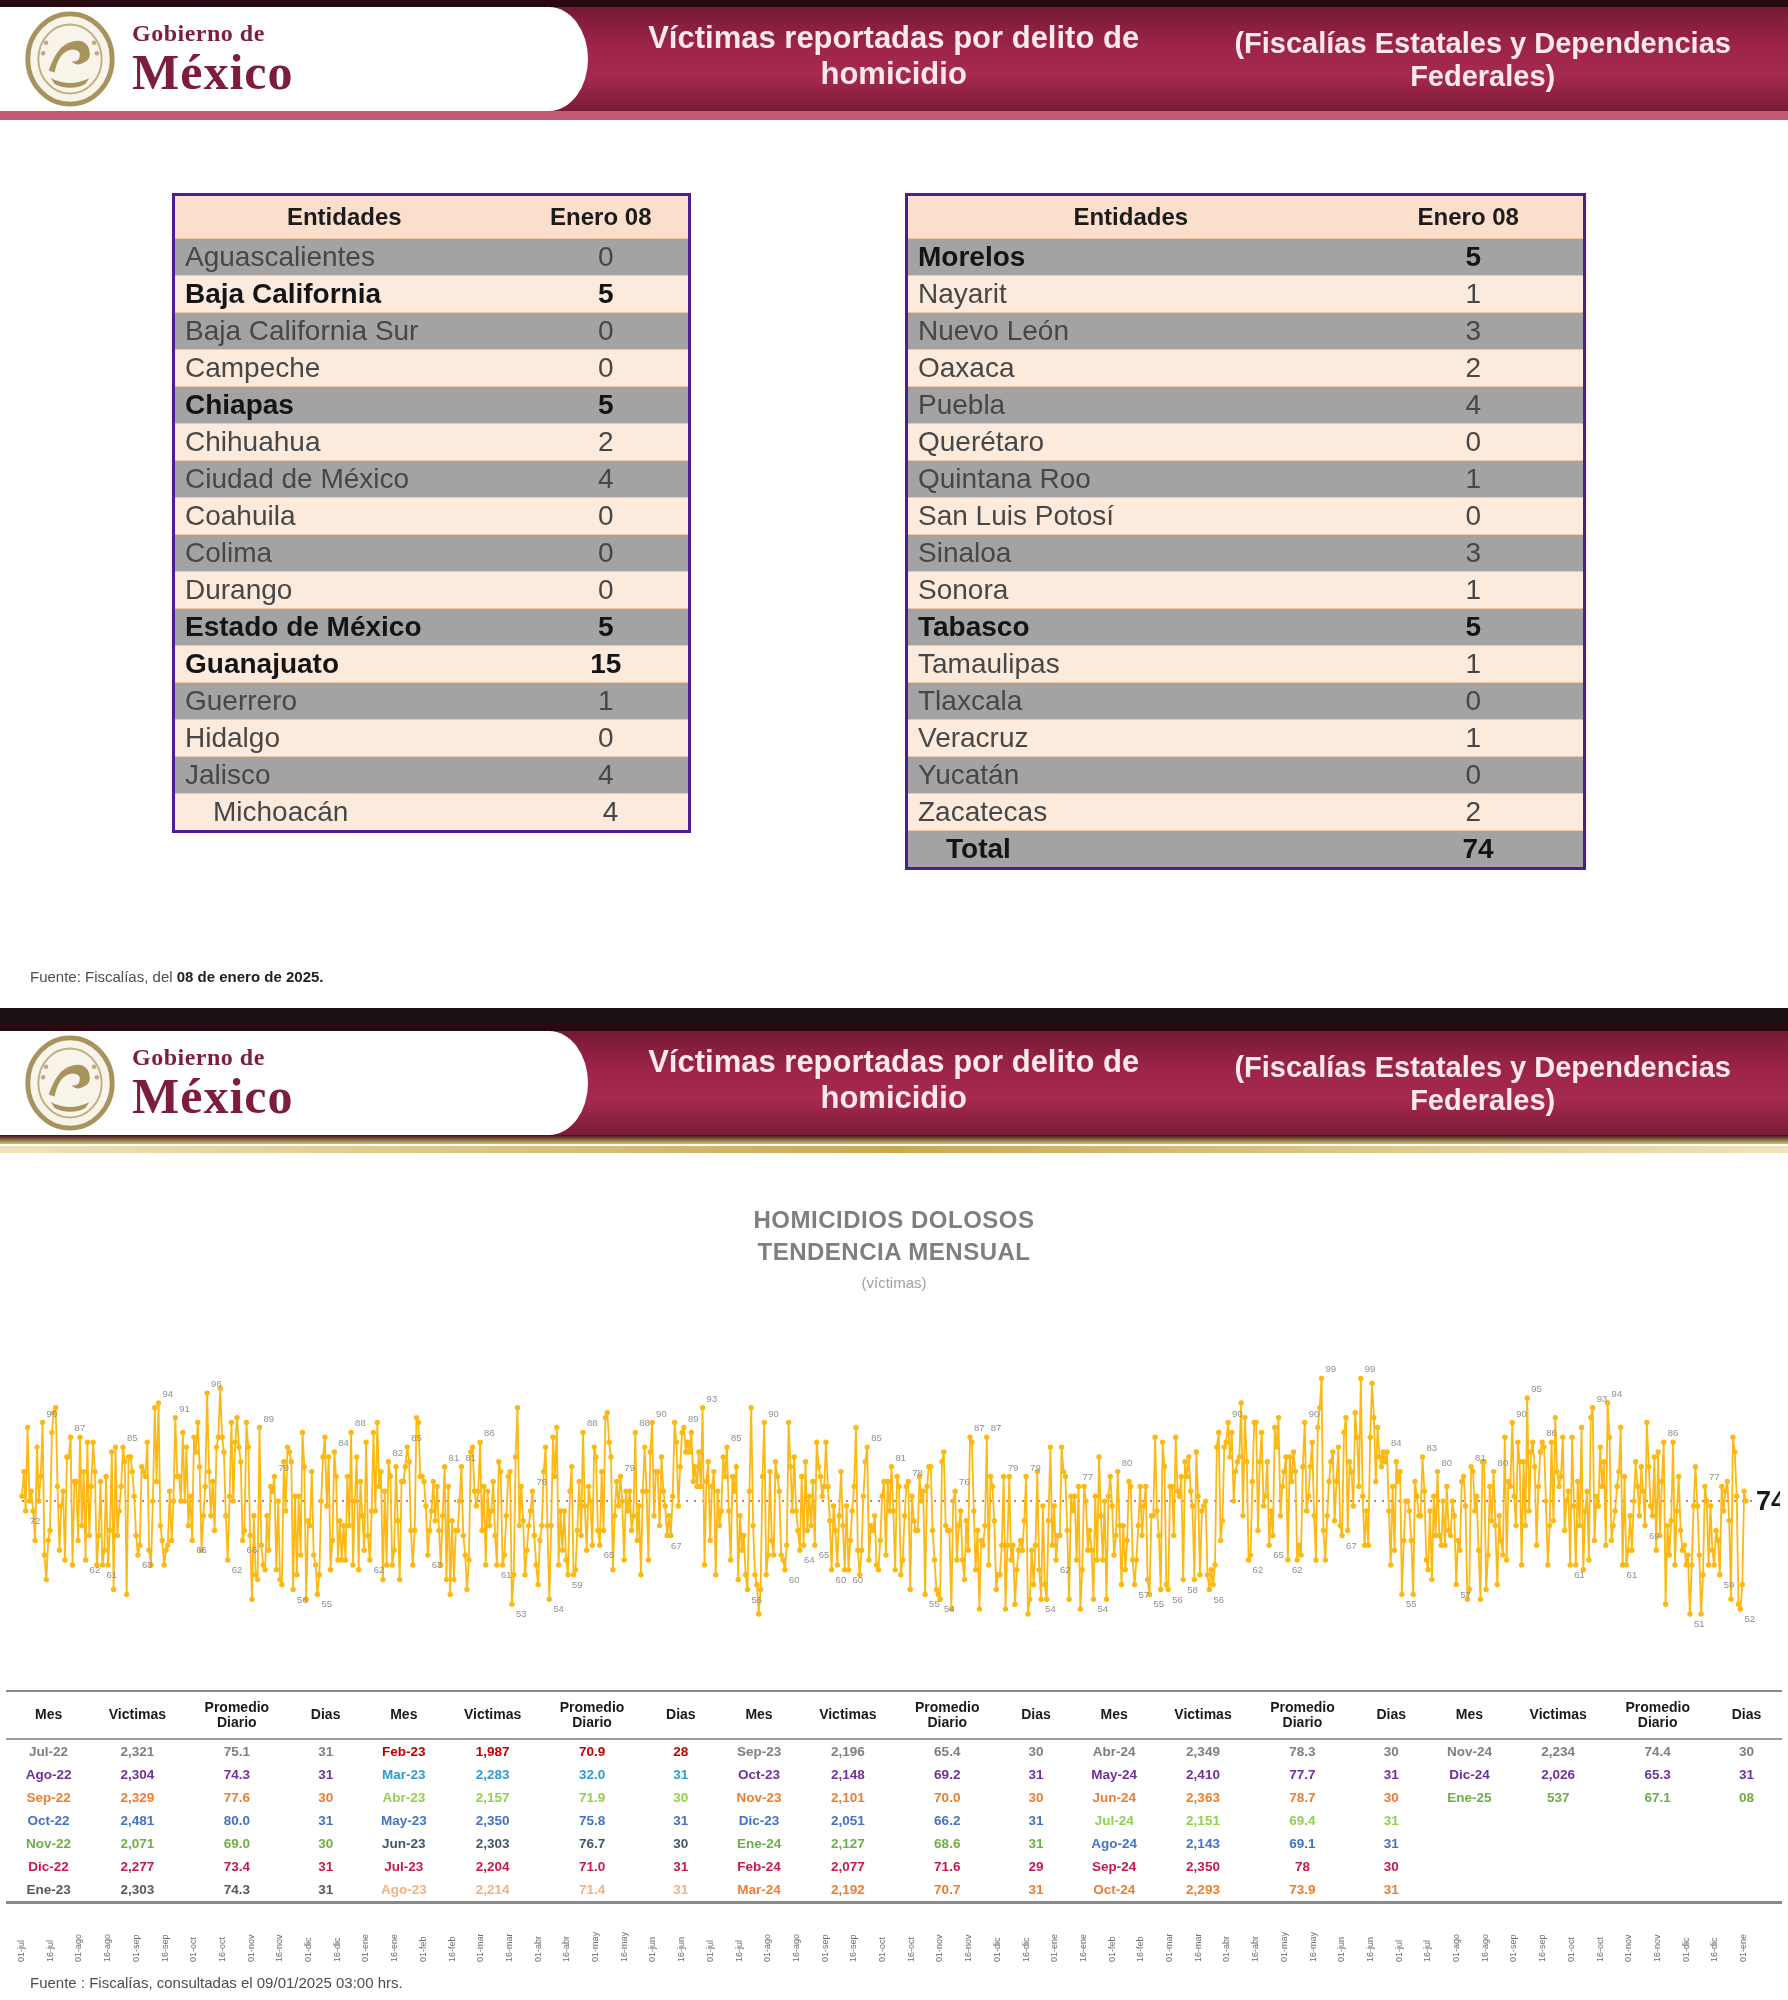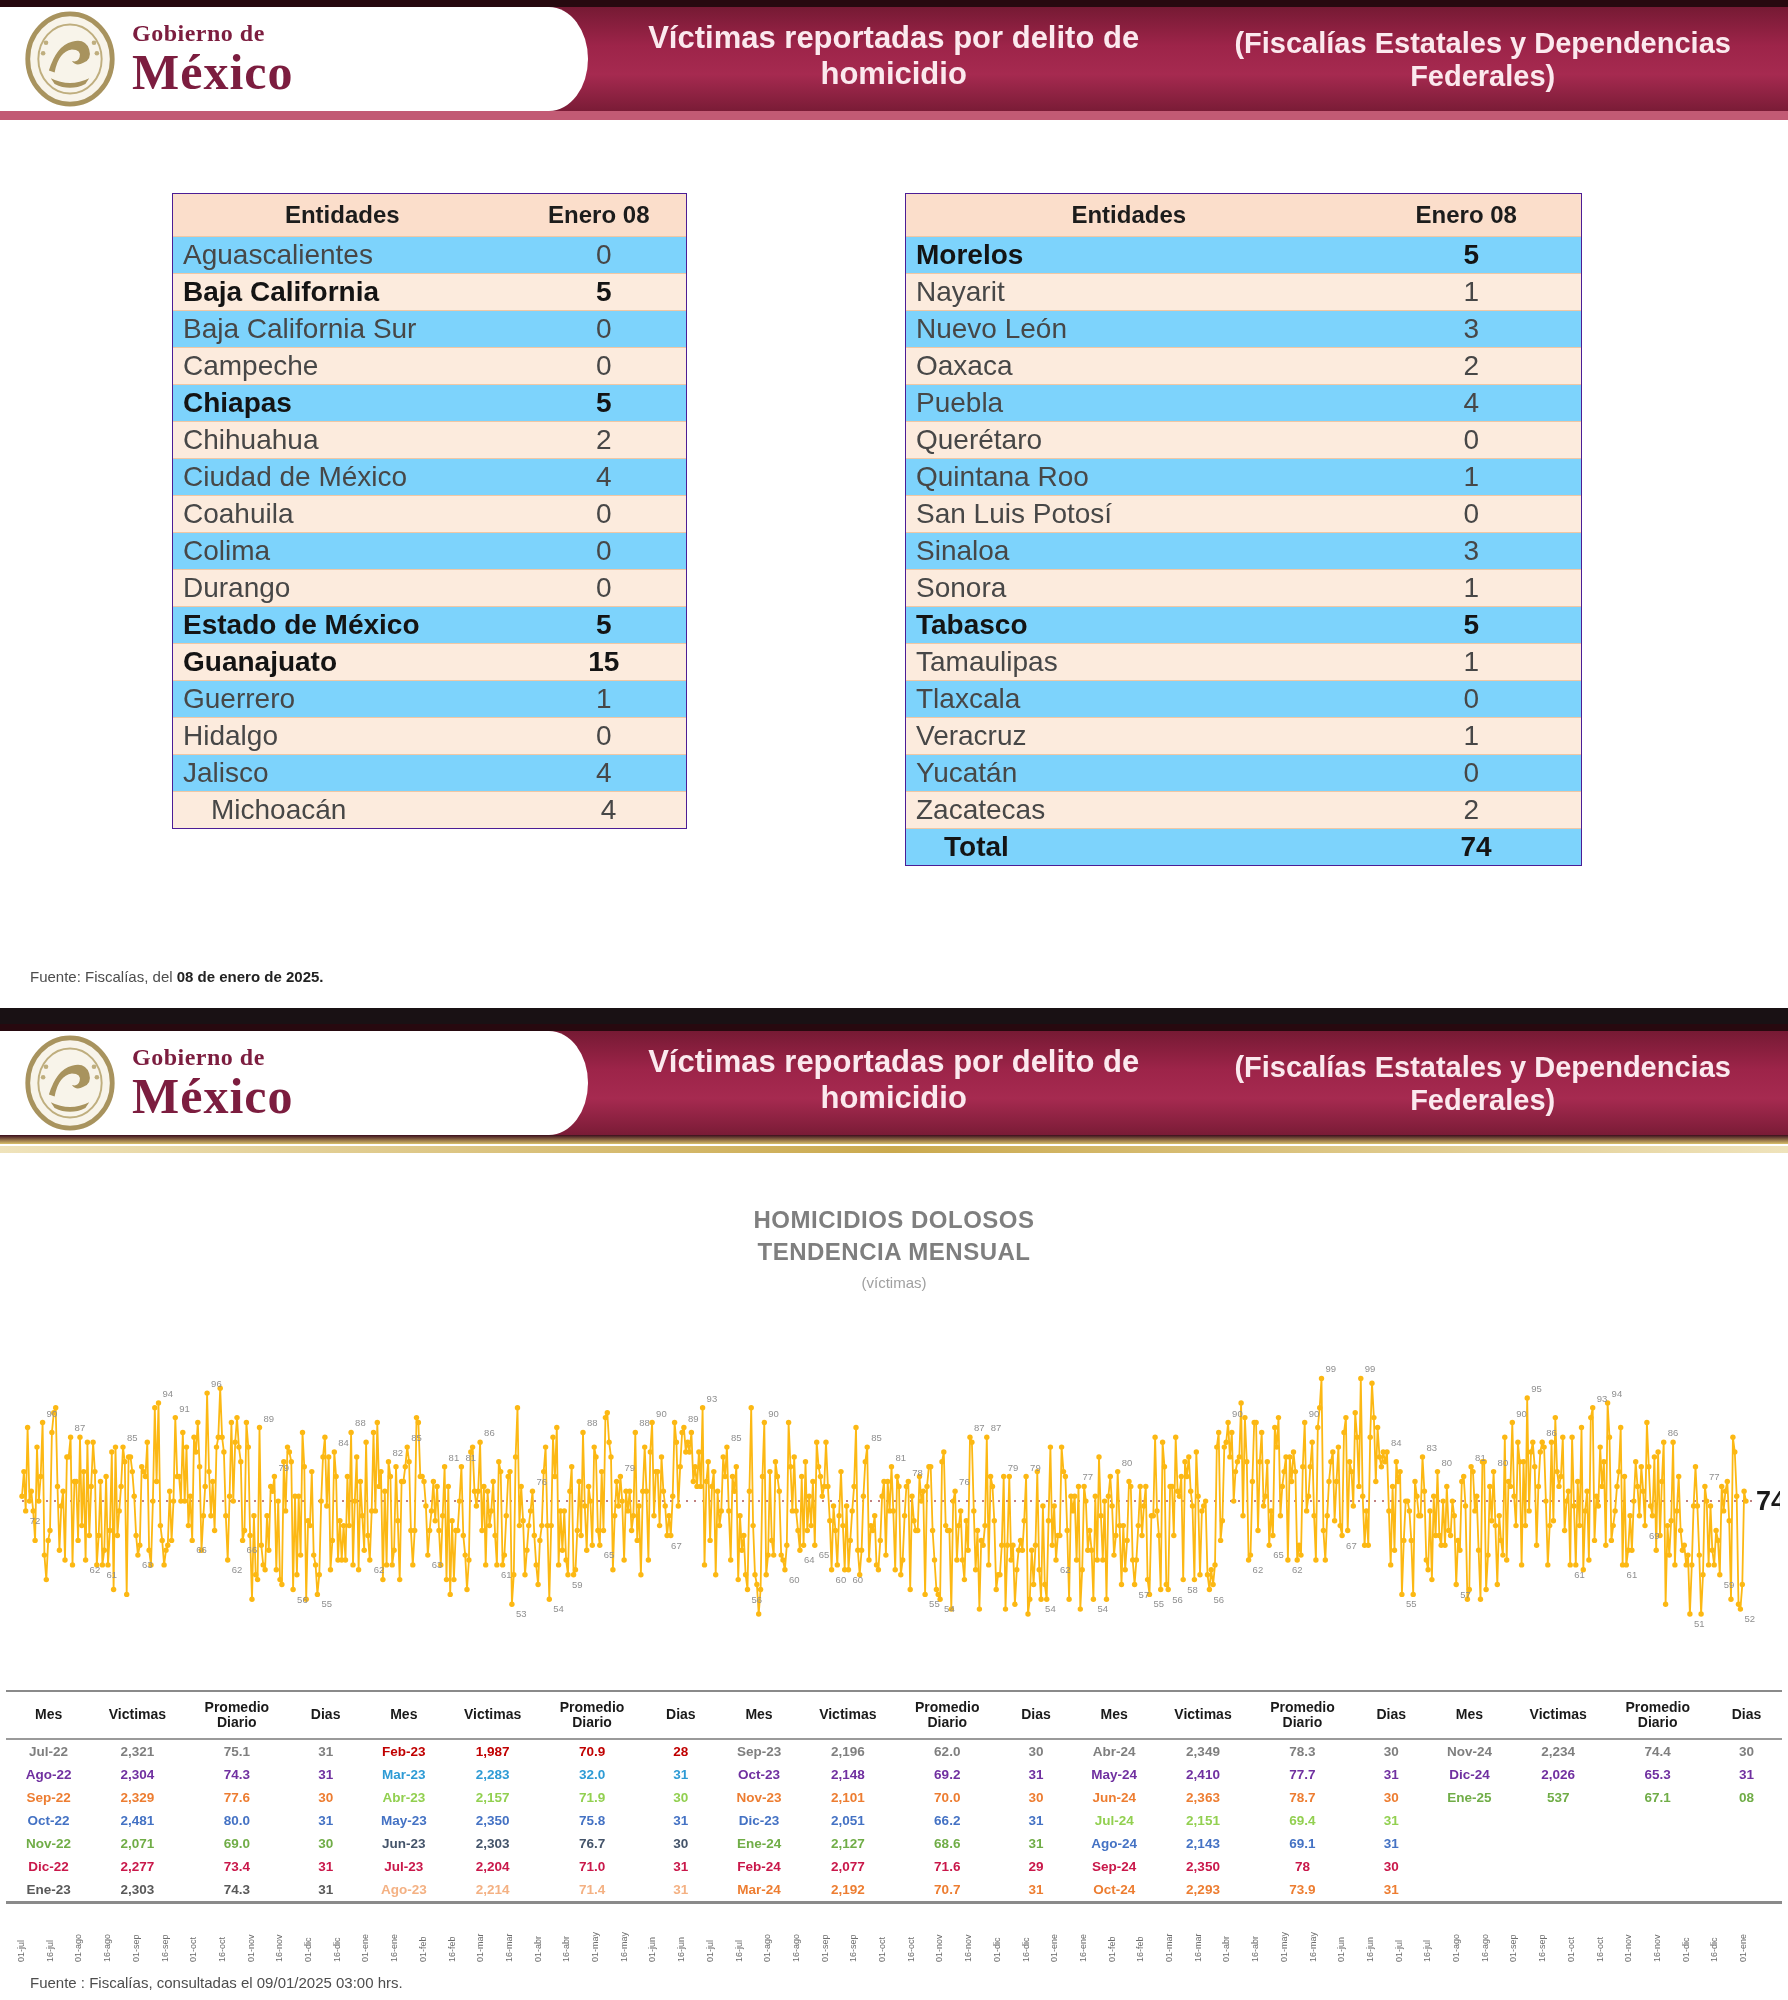--- a/index.html
+++ b/index.html
@@ -19,21 +19,21 @@
   .crest{width:96px;height:96px;margin-left:22px;flex:0 0 auto;}
   .logo-text{margin-left:14px;color:#7c1d3f;font-family:"Liberation Serif",serif;line-height:1;}
   .logo-small{font-size:24px;font-weight:bold;letter-spacing:.5px;}
   .logo-large{font-size:50px;font-weight:bold;margin-top:2px;letter-spacing:1px;}
   .banner-title{position:absolute;left:600px;right:10px;top:0;bottom:0;display:flex;flex-direction:row;
     justify-content:center;align-items:center;color:#fbe9ee;font-weight:bold;text-align:center;}
   .banner-title .t1{font-size:31px;margin-bottom:8px;}
   .banner-title .t2{font-size:29px;}
 
   
-  .entity-table{position:absolute;border:1px solid #4c1d95;background:#7dd3fc;}
+  .entity-table{position:absolute;border:3px solid #4c1d95;background:#a3a3a3;}
   .et-row{display:flex;height:36px;line-height:36px;border-bottom:1px solid #f0c7a4;font-size:28px;color:#474747;}
   .et-row:last-child{border-bottom:none;padding-left:28px;}
   .et-row.head{height:42px;line-height:42px;background:#fbdecb;font-weight:bold;color:#1c1c1c;font-size:24px;}
   .et-row.peach{background:#fcebdd;}
   .et-row.em{font-weight:bold;color:#141414;}
   .et-cell-entity{flex:0 0 66%;padding-left:10px;text-align:left;white-space:nowrap;overflow:hidden;}
   .et-row.head .et-cell-entity{text-align:center;padding-left:0;}
   .et-cell-value{flex:1;text-align:center;}
 
   .source-note{position:absolute;font-size:15px;color:#4d4d4d;}
@@ -1403,21 +1403,21 @@
       <div class="mt-group">
         <div class="mt-head">
           <div class="c mes">Mes</div>
           <div class="c vic">Victimas</div>
           <div class="c pro">Promedio Diario</div>
           <div class="c dia">Dias</div>
         </div>
         <div class="mt-row" style="color: rgb(127, 127, 127);">
           <div class="c mes">Sep-23</div>
           <div class="c vic">2,196</div>
-          <div class="c pro">62.0</div>
+          <div class="c pro">65.4</div>
           <div class="c dia">30</div>
         </div>
         <div class="mt-row" style="color: rgb(112, 48, 160);">
           <div class="c mes">Oct-23</div>
           <div class="c vic">2,148</div>
           <div class="c pro">69.2</div>
           <div class="c dia">31</div>
         </div>
         <div class="mt-row" style="color: rgb(237, 125, 49);">
           <div class="c mes">Nov-23</div>

